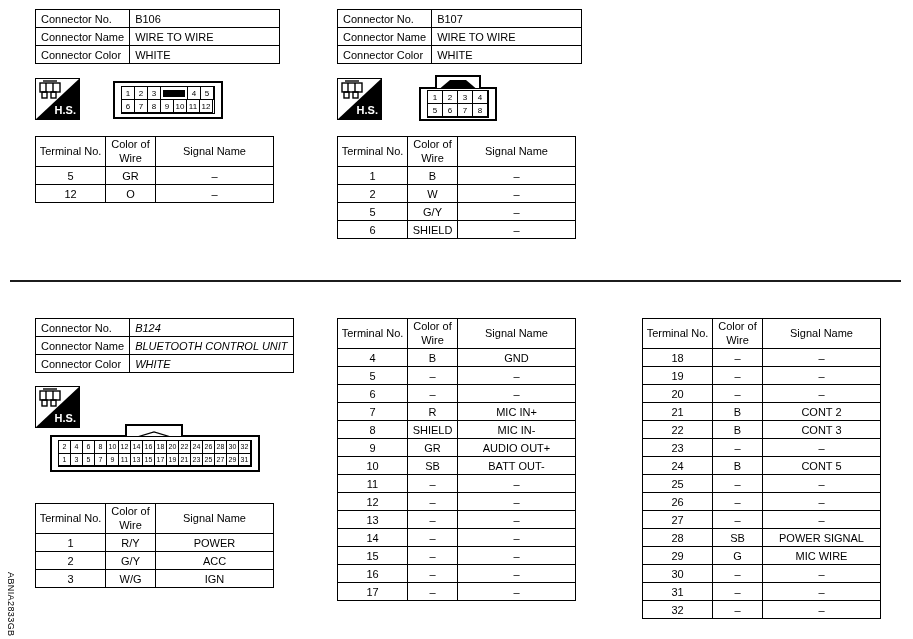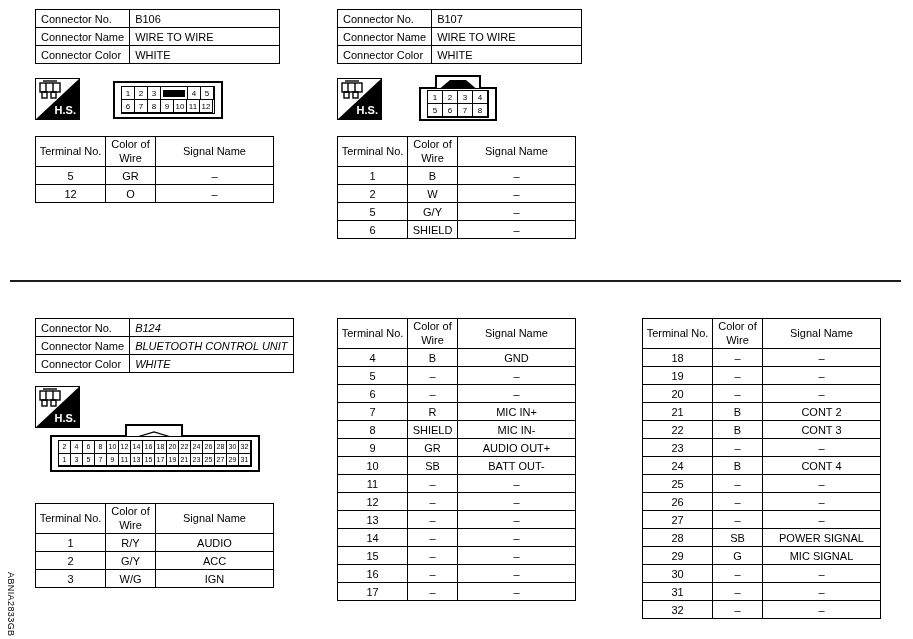--- a/index.html
+++ b/index.html
@@ -356,21 +356,21 @@
       <th class="col-term">Terminal No.</th>
       <th class="col-wire">Color of Wire</th>
       <th class="col-sig">Signal Name</th>
     </tr>
   </thead>
   <tbody>
 
       <tr>
         <td>1</td>
         <td>R/Y</td>
-        <td>AUDIO</td>
+        <td>POWER</td>
       </tr>
 
       <tr>
         <td>2</td>
         <td>G/Y</td>
         <td>ACC</td>
       </tr>
 
       <tr>
         <td>3</td>
@@ -518,21 +518,21 @@
 
       <tr>
         <td>23</td>
         <td>–</td>
         <td>–</td>
       </tr>
 
       <tr>
         <td>24</td>
         <td>B</td>
-        <td>CONT 4</td>
+        <td>CONT 5</td>
       </tr>
 
       <tr>
         <td>25</td>
         <td>–</td>
         <td>–</td>
       </tr>
 
       <tr>
         <td>26</td>
@@ -548,21 +548,21 @@
 
       <tr>
         <td>28</td>
         <td>SB</td>
         <td>POWER SIGNAL</td>
       </tr>
 
       <tr>
         <td>29</td>
         <td>G</td>
-        <td>MIC SIGNAL</td>
+        <td>MIC WIRE</td>
       </tr>
 
       <tr>
         <td>30</td>
         <td>–</td>
         <td>–</td>
       </tr>
 
       <tr>
         <td>31</td>

